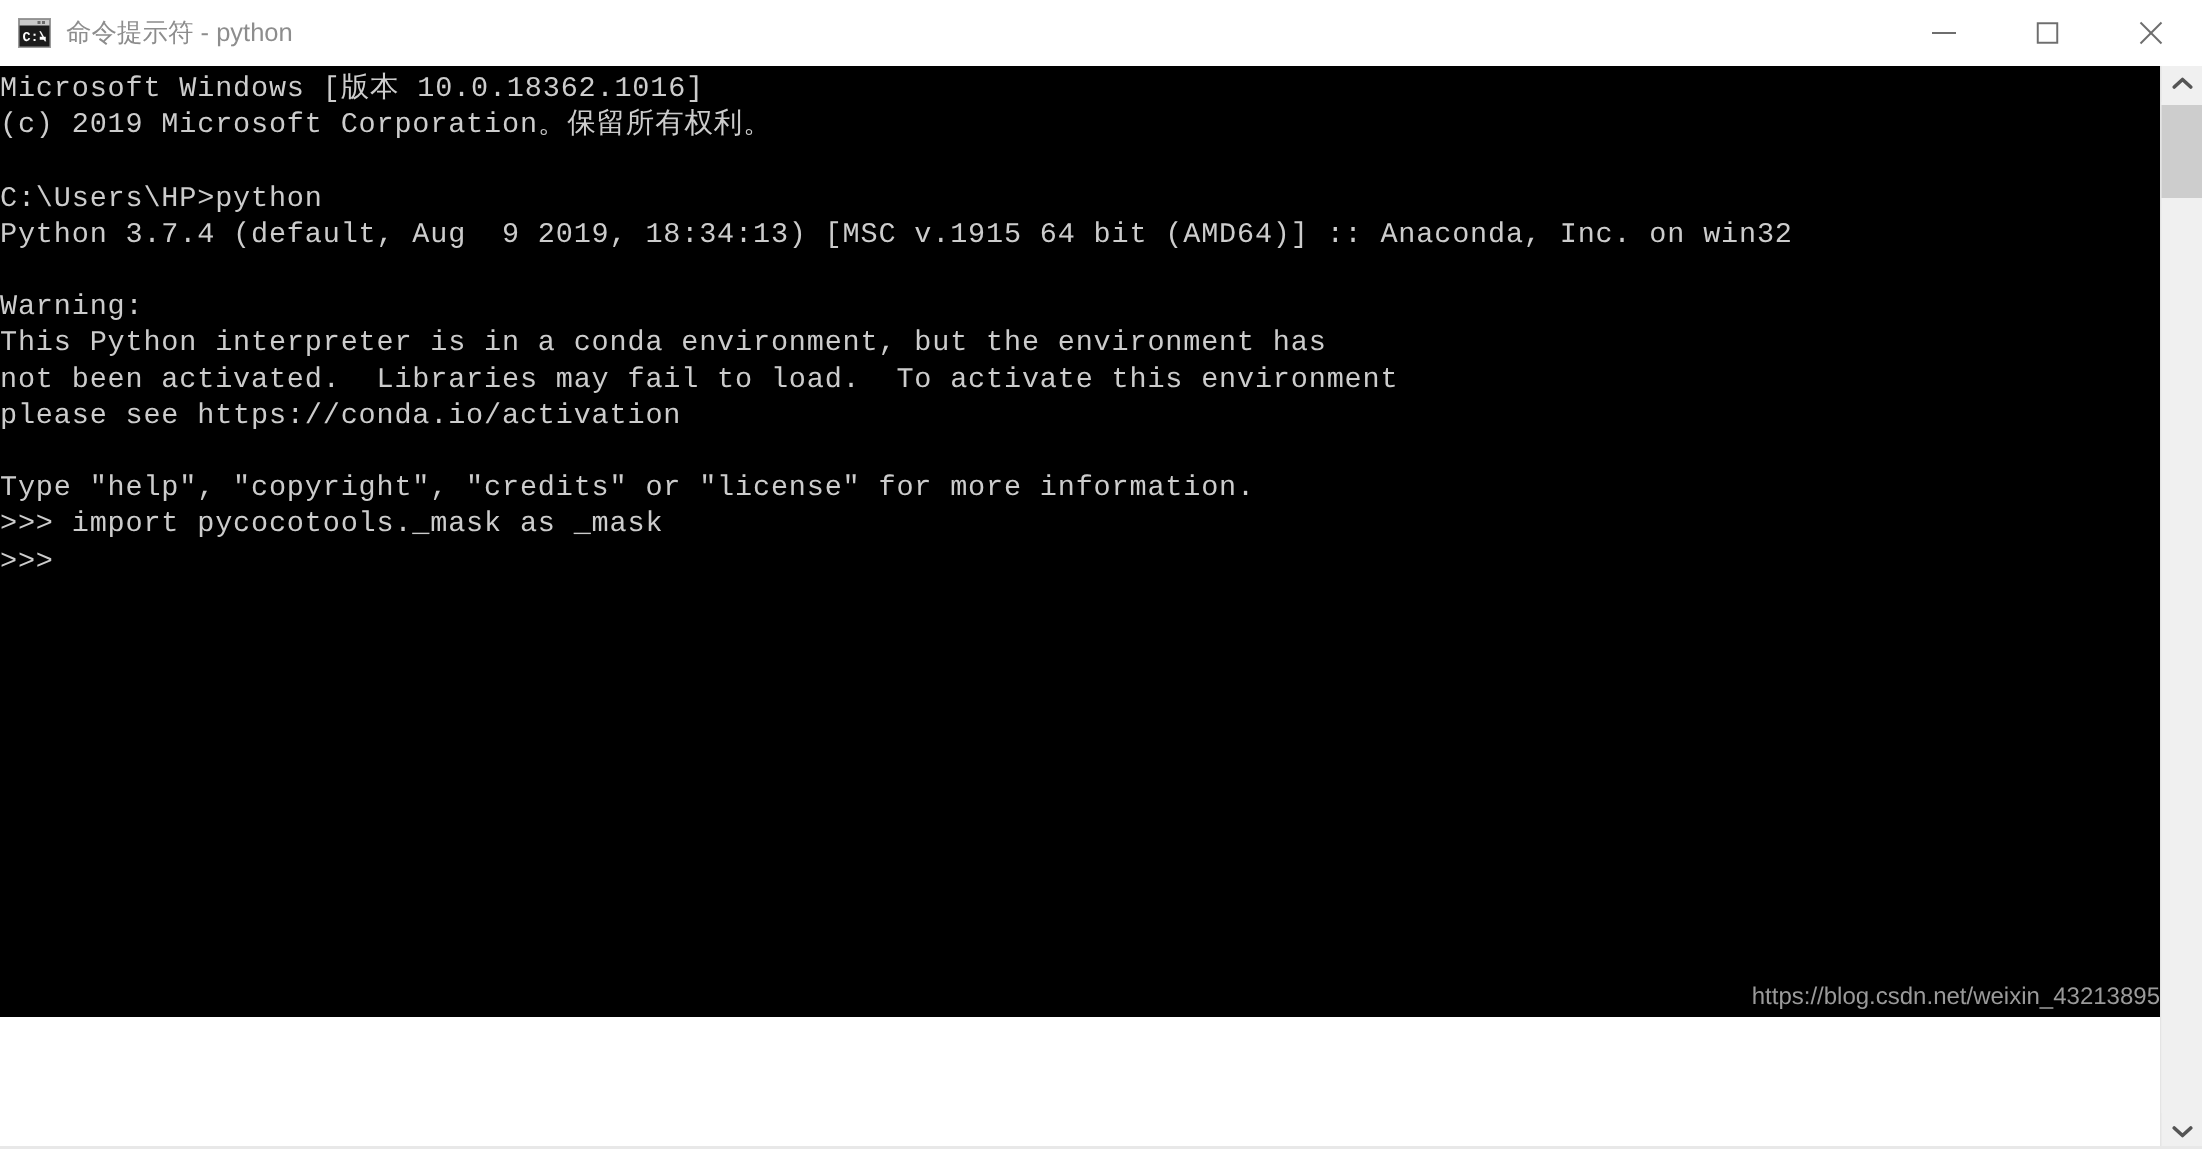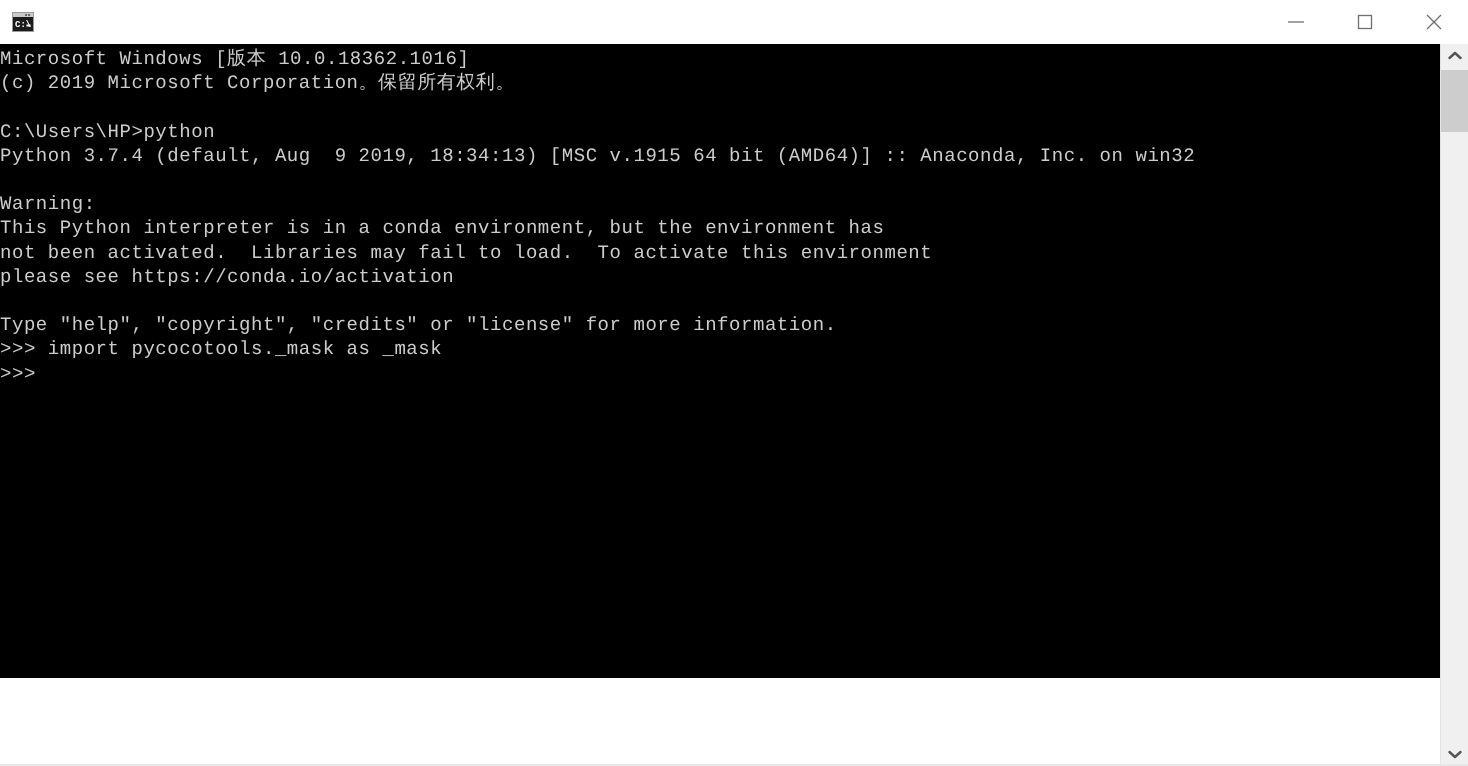--- a/index.html
+++ b/index.html
@@ -165,20 +165,21 @@
       <svg width="22" height="20" viewBox="0 0 22 20">
         <rect x="0.5" y="0.5" width="21" height="19" fill="#1b1b1b" stroke="#9a9a9a" stroke-width="1"></rect>
         <rect x="1" y="1" width="20" height="4" fill="#c9c9c9"></rect>
         <rect x="13" y="2" width="2" height="2" fill="#6a6a6a"></rect>
         <rect x="16" y="2" width="2" height="2" fill="#6a6a6a"></rect>
         <text x="3" y="15" font-family="'Liberation Mono', monospace" font-size="9" font-weight="bold" fill="#ffffff">C:\</text>
         <rect x="14.5" y="12.5" width="4" height="2" fill="#ffffff"></rect>
       </svg>
     </div>
 
+    <div id="title-text">命令提示符 - python</div>
 
     <div id="window-controls">
       <div class="wc-btn">
         <svg width="24" height="24" viewBox="0 0 24 24">
           <line x1="4" y1="12" x2="20" y2="12" stroke="#6e6e6e" stroke-width="1.3"></line>
         </svg>
       </div>
       <div class="wc-btn">
         <svg width="24" height="24" viewBox="0 0 24 24">
           <rect x="5.5" y="5.5" width="13" height="13" fill="none" stroke="#6e6e6e" stroke-width="1.3"></rect>
@@ -201,20 +202,21 @@
 Python 3.7.4 (default, Aug  9 2019, 18:34:13) [MSC v.1915 64 bit (AMD64)] :: Anaconda, Inc. on win32
 
 Warning:
 This Python interpreter is in a conda environment, but the environment has
 not been activated.  Libraries may fail to load.  To activate this environment
 please see https://conda.io/activation
 
 Type "help", "copyright", "credits" or "license" for more information.
 &gt;&gt;&gt; import pycocotools._mask as _mask
 &gt;&gt;&gt;</pre>
+    <div id="watermark">https://blog.csdn.net/weixin_43213895</div>
   </div>
 
   <div id="scrollbar">
     <div id="sb-track"></div>
     <div class="sb-arrow" id="sb-arrow-up">
       <svg width="14" height="10" viewBox="0 0 14 10">
         <path d="M1.5 7 L7 2 L12.5 7" fill="none" stroke="#555555" stroke-width="2.4" stroke-linecap="round" stroke-linejoin="round"></path>
       </svg>
     </div>
     <div id="sb-thumb"></div>

